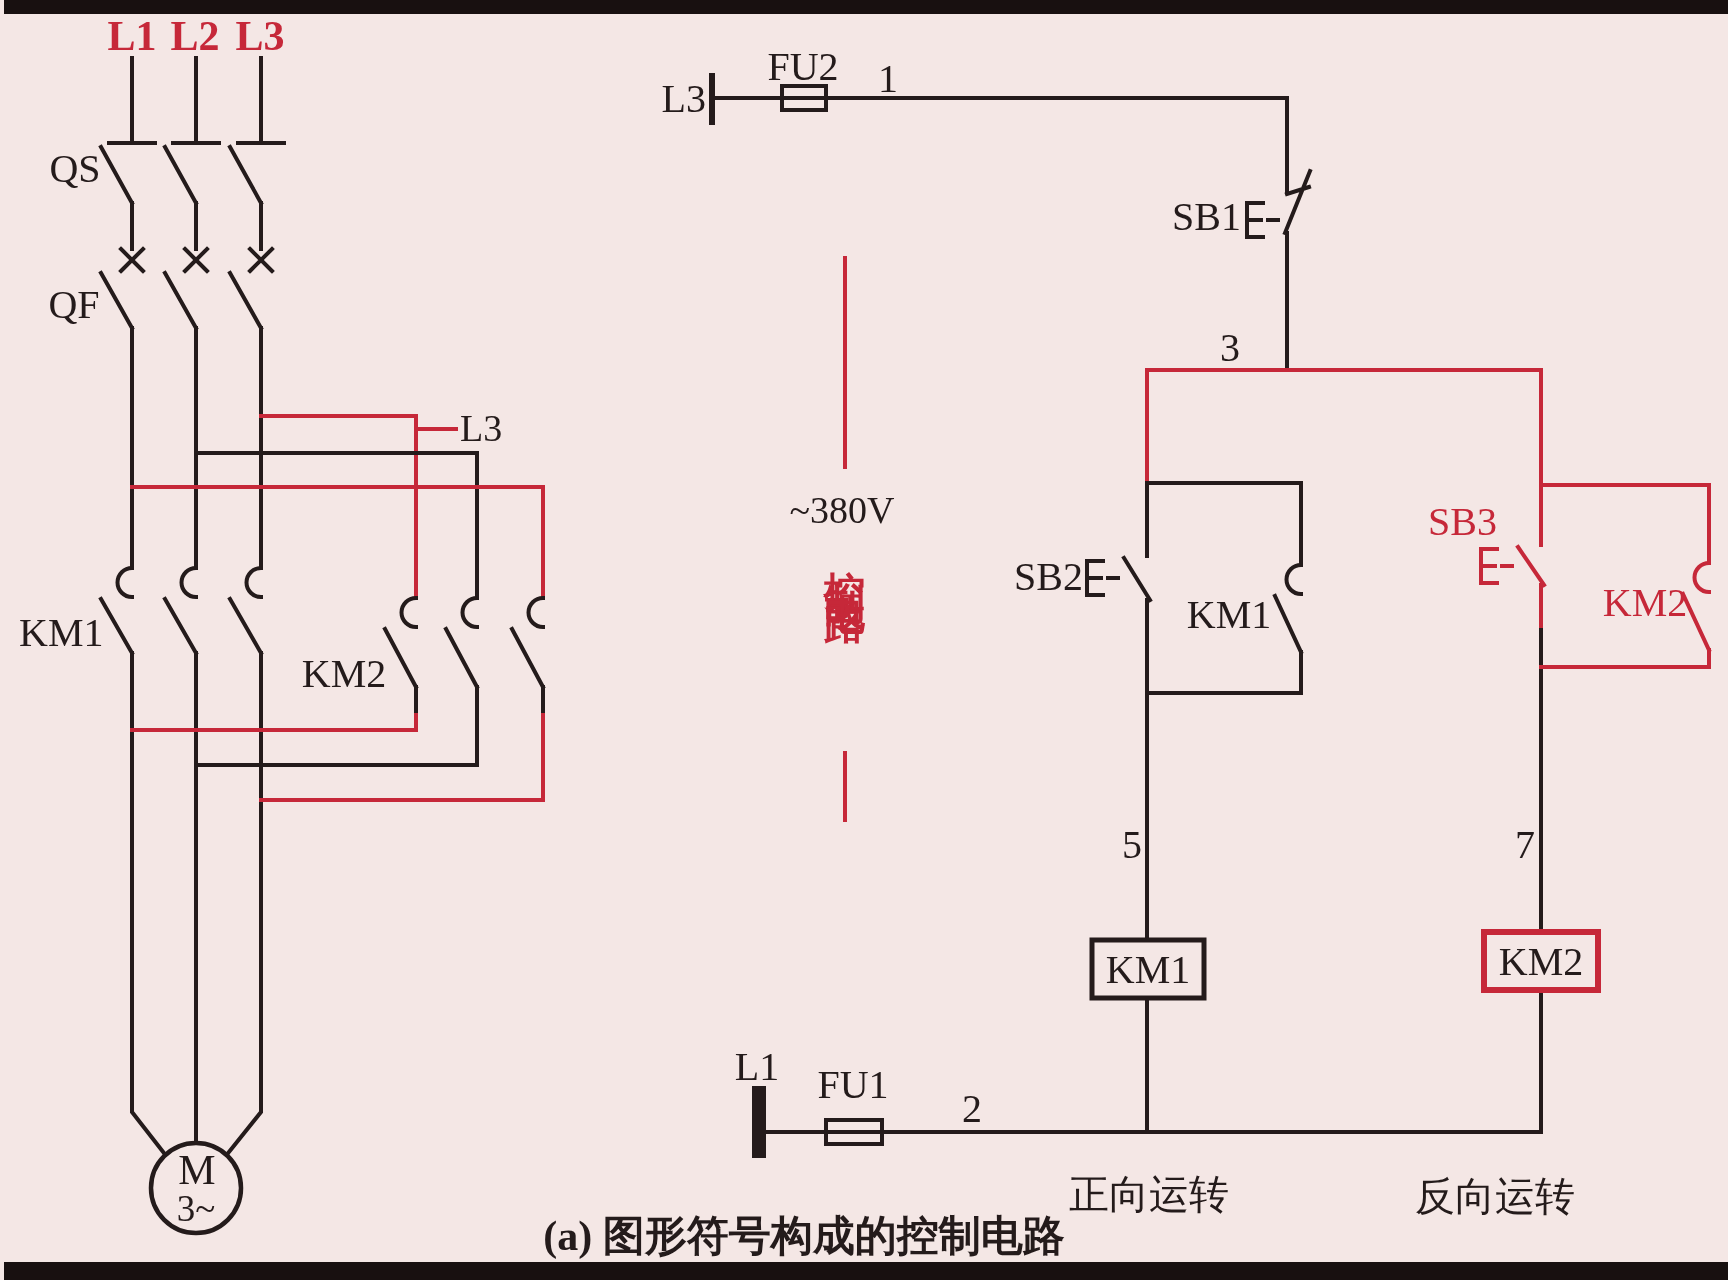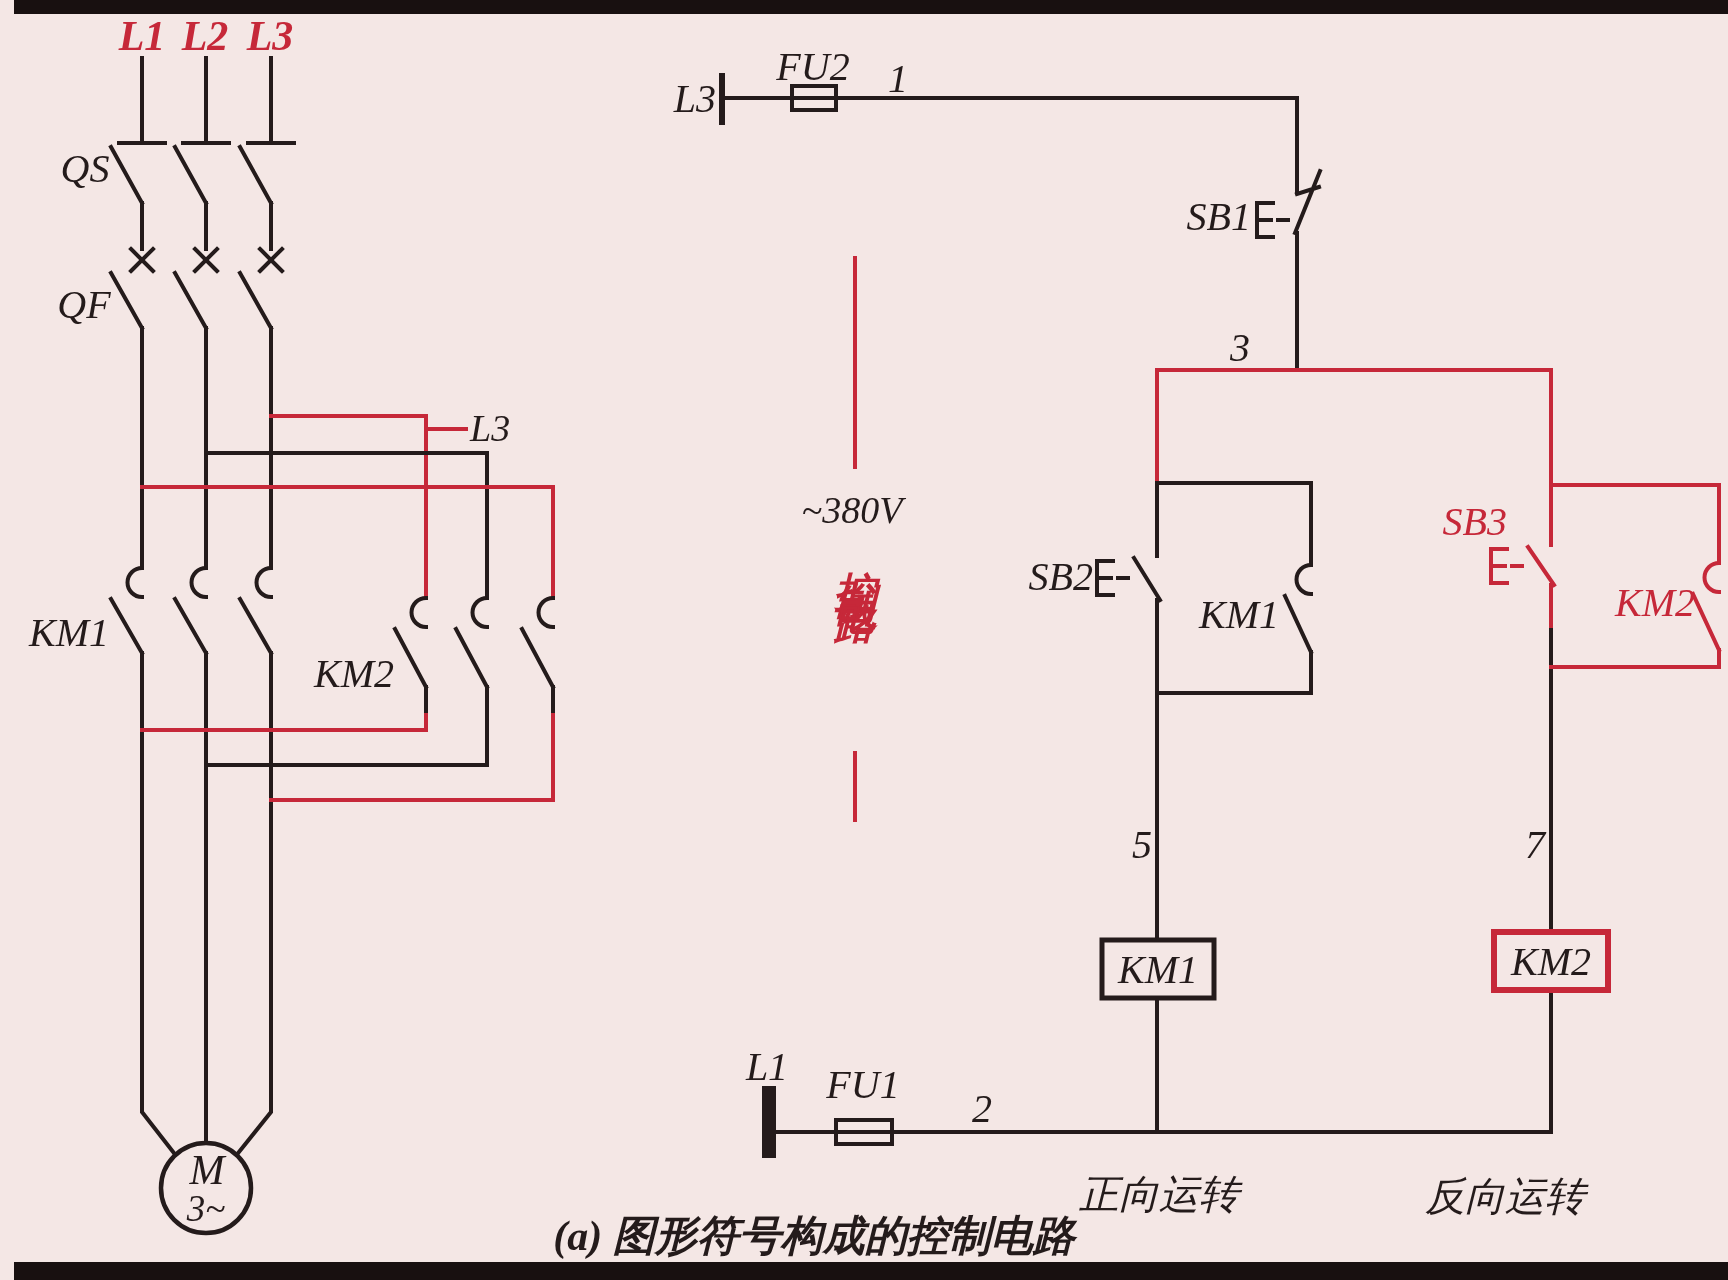--- a/index.html
+++ b/index.html
@@ -1,21 +1,21 @@
 <!DOCTYPE html>
 <html><head>
 <meta charset="utf-8">
 <style>
   html,body{margin:0;padding:0;}
   body{
     width:1728px;height:1280px;position:relative;overflow:hidden;
     background:#f4e7e5;
     font-family:"Liberation Serif","DejaVu Serif",serif;
   }
-  #stage{position:absolute;left:14px;top:0;width:1440px;height:1280px;font-style:italic;}
+  #stage{position:absolute;left:4px;top:0;width:1440px;height:1280px;}
   svg{position:absolute;left:0;top:0;}
   text{fill:#241b1b;font-family:"Liberation Serif","DejaVu Serif",serif;}
   .red-t{fill:#c62839;}
   .vert-label{
     position:absolute;left:816px;top:538px;width:50px;height:215px;
     writing-mode:vertical-rl;text-orientation:upright;
     font-size:41px;font-weight:bold;color:#c62839;line-height:50px;
     letter-spacing:11px;
   }
 </style>

